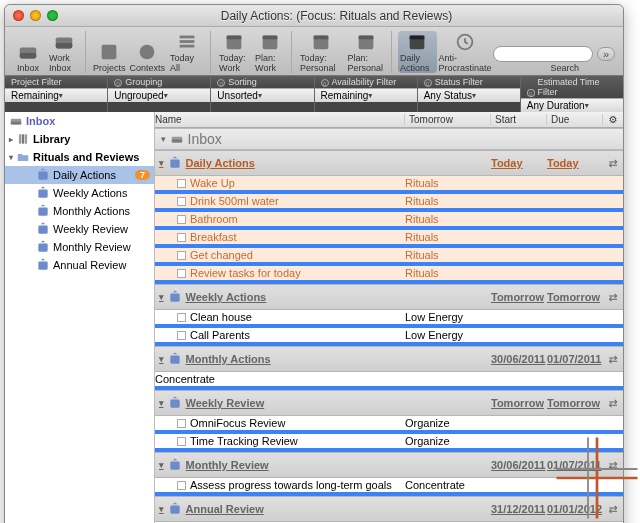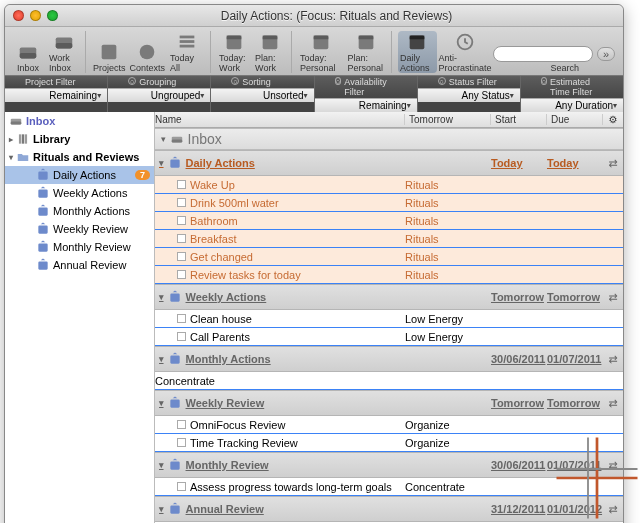--- a/index.html
+++ b/index.html
@@ -22,22 +22,22 @@
 .tgroup.first { border-left:none; padding-left:0; margin-left:0; }
 .tbtn.sel { background: linear-gradient(#aeb9c5,#8c99a8); border-radius:4px; }
 .search { flex:1; display:flex; flex-direction:column; align-items:flex-end; justify-content:center; gap:1px; padding-right:2px;}
 .searchbox { width:100px; height:16px; border:1px solid #999; border-radius:9px; background:#fff; }
 .search label{font-size:9px;color:#333;margin-right:36px;}
 .pill { width:18px;height:14px;border-radius:8px;background:linear-gradient(#e0e0e0,#c5c5c5);border:1px solid #999;display:flex;align-items:center;justify-content:center;font-size:11px;color:#555;margin-left:4px;align-self:center;}
 
 .filterbar { display:flex; background:#444; }
 .fcell { flex:1; border-right:1px solid #666; }
 .fcell:last-child{border-right:none;}
-.fhdr { background:linear-gradient(#5d5d5d,#464646); color:#ddd; font-size:9px; padding:1px 20px; display:flex; align-items:flex-start; gap:3px;}
-.fval { background:linear-gradient(#f3f3f3,#d9d9d9); font-size:10px; padding:1px 6px; display:flex; align-items:center; justify-content:flex-end; border-top:1px solid #aaa;}
+.fhdr { background:linear-gradient(#5d5d5d,#464646); color:#ddd; font-size:9px; padding:1px 6px; display:flex; align-items:flex-end; gap:3px;}
+.fval { background:linear-gradient(#f3f3f3,#d9d9d9); font-size:10px; padding:1px 6px; display:flex; align-items:center; justify-content:flex-start; border-top:1px solid #aaa;}
 .fval .tri{font-size:8px;color:#444;}
 .fhdr .bullet{width:8px;height:8px;border:1px solid #aaa;border-radius:50%;font-size:7px;display:flex;align-items:center;justify-content:center;}
 
 .body { display:flex; height:430px; background:#fff;}
 .sidebar { width:150px; border-right:1px solid #bbb; display:flex; flex-direction:column; font-size:11px;}
 .sblist { flex:1; overflow:auto;}
 .sbitem { display:flex; align-items:center; padding:2px 4px; gap:3px;}
 .sbitem .disc{color:#666;font-size:8px;}
 .sbitem.bold{font-weight:bold;}
 .sbitem.sel{background:#a9c3e8;}
@@ -57,21 +57,21 @@
 .group-title{background:linear-gradient(#ececec,#dcdcdc);border-top:1px solid #bbb;border-bottom:1px solid #bbb;font-size:14px;color:#777;padding:2px 6px;display:flex;align-items:center;gap:4px;}
 .proj-row{background:linear-gradient(#e0e0e0,#cfcfcf);border-top:1px solid #b5b5b5;border-bottom:1px solid #b5b5b5;display:flex;align-items:center;min-height:26px;}
 .proj-row.hot{color:#b85b21;}
 .pname{flex:1;display:flex;align-items:center;gap:4px;padding-left:4px;font-weight:bold;text-decoration:underline;color:#666;}
 .proj-row.hot .pname{color:#b85b21;}
 .pctx{width:86px;}
 .pst,.pdu{width:56px;text-decoration:underline;font-weight:bold;color:#666;}
 .proj-row.hot .pst,.proj-row.hot .pdu{color:#b85b21;}
 .pic{width:20px;text-align:center;color:#666;font-size:11px;}
 
-.task-row{display:flex;align-items:center;min-height:18px;border-bottom:1px solid #3b82f6;background:#fff;}
+.task-row{display:flex;align-items:center;min-height:18px;border-bottom:4px solid #3b82f6;background:#fff;}
 .task-row.hot{color:#c66b33;background:#fdeadb;}
 .tname{flex:1;padding-left:22px;display:flex;align-items:center;gap:4px;}
 .tname .cb{width:9px;height:9px;border:1px solid #aaa;background:#fff;}
 .tctx{width:86px;}
 .tst,.tdu{width:56px;}
 .tic{width:20px;}
 
 .ico{width:14px;height:14px;flex:0 0 auto;}
 .caret{color:#666;font-size:9px;}
 

